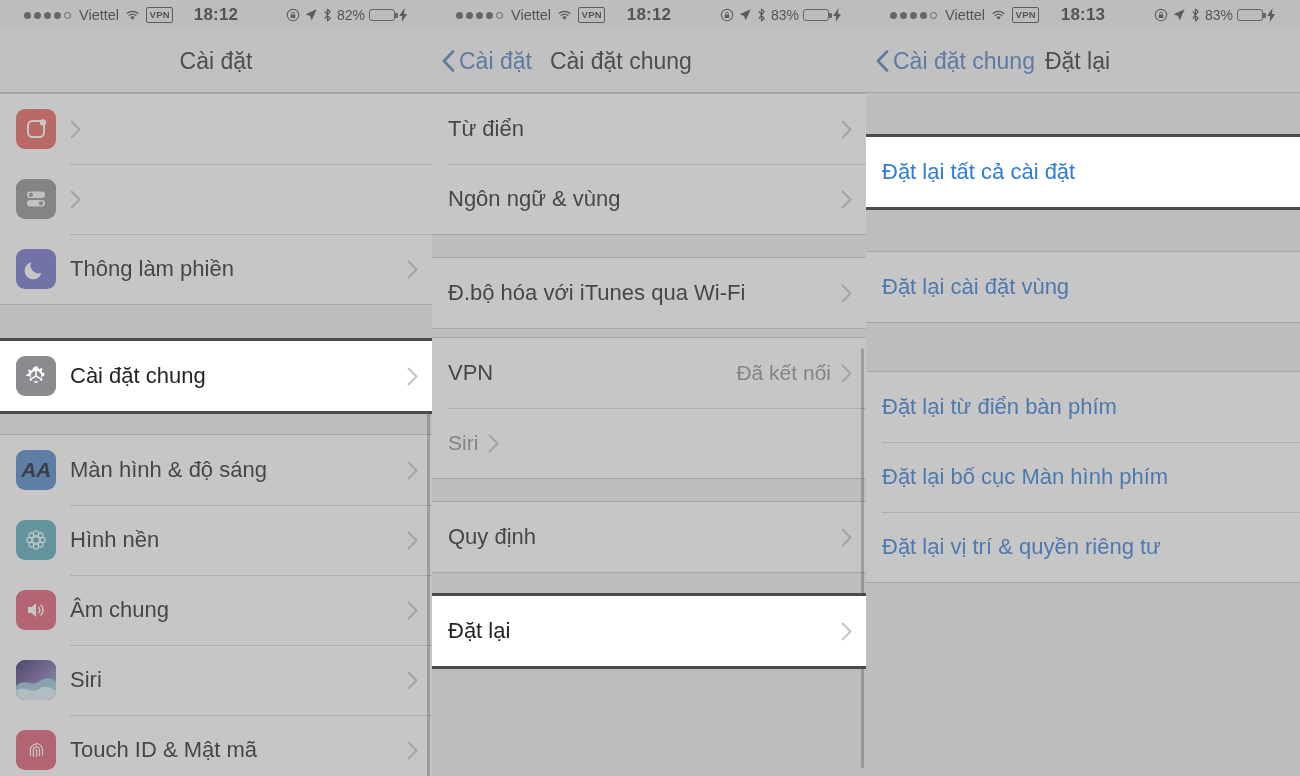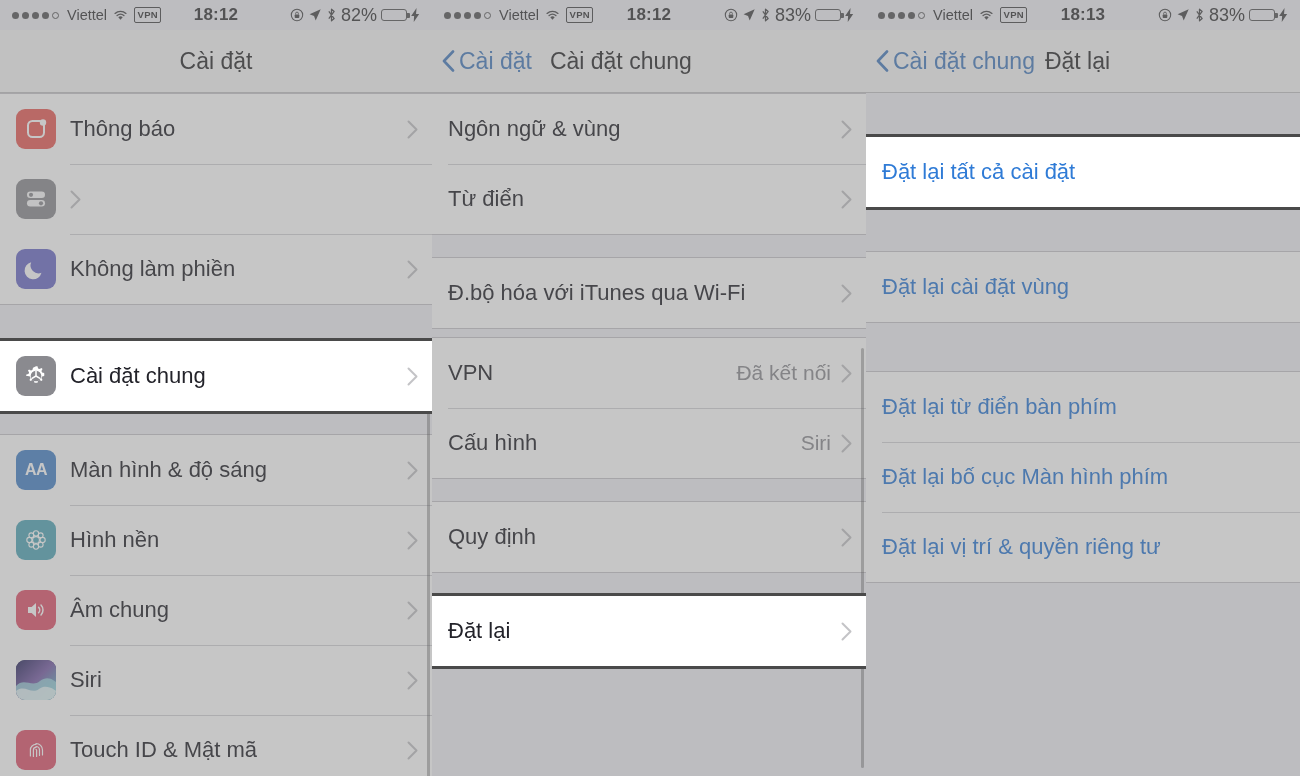--- a/index.html
+++ b/index.html
@@ -38,21 +38,21 @@
     pointer-events: none;
     z-index: 5;
   }
 
   
   .statusbar {
     height: 30px;
     background: #efeff4;
     display: flex;
     align-items: center;
-    padding: 0 12px;
+    padding: 0 24px;
     font-size: 14.5px;
     color: #3a3a3c;
     position: relative;
     z-index: 1;
   }
   .sb-left, .sb-center, .sb-right {
     display: flex; align-items: center; gap: 5px;
   }
   .sb-left { flex: 1 1 0; justify-content: flex-start; }
   .sb-center { flex: 0 0 auto; font-weight: bold; font-size: 17px; letter-spacing: .2px;}
@@ -66,21 +66,21 @@
   .vpn-badge {
     border: 1.3px solid #4a4a4c;
     border-radius: 2px;
     font-size: 9.5px;
     line-height: 1;
     padding: 2px 2.5px 2.5px;
     letter-spacing: .3px;
     color: #3a3a3c;
     font-weight: 600;
   }
-  .batt-pct { font-size: 18px; color:#3a3a3c; }
+  .batt-pct { font-size: 14px; color:#3a3a3c; }
   .batt {
     width: 26px; height: 12.5px;
     border: 1.3px solid #5a5a5c;
     border-radius: 3px;
     position: relative;
     padding: 1px;
   }
   .batt::after {
     content:""; position:absolute; right:-3.5px; top:3.5px;
     width:2.2px; height:5px; background:#5a5a5c; border-radius:0 1px 1px 0;
@@ -164,21 +164,21 @@
   .ic-cc    { background: #8e8e93; }
   .ic-dnd   { background: #6e6ec8; }
   .ic-gen   { background: #8a8a8f; }
   .ic-disp  { background: #4a86c8; }
   .ic-wall  { background: #55a8b8; }
   .ic-sound { background: #e0566e; }
   .ic-siri  { background: #2b2b5e; }
   .ic-touch { background: #de566e; }
 
   .gl { width: 26px; height: 26px; display:block; }
-  .aa-text { color:#ffffff; font-size:16px; font-weight:600; letter-spacing:-.5px;}
+  .aa-text { color:#0f172a; font-size:21px; font-weight:600; letter-spacing:-.5px;font-style:italic;}
 
   .scrollbar {
     position: absolute; right: 2px; width: 3px;
     background: rgba(80,80,80,.35); border-radius: 2px; z-index: 6;
   }
 </style>
 </head>
 <body>
 
 <div class="screen">
@@ -230,21 +230,20 @@
 
     <div class="list">
       <div class="group">
         <div class="row">
           <span class="row-icon ic-notif">
             <svg class="gl" viewBox="0 0 26 26">
                 <rect x="5" y="5" width="16" height="16" rx="4.5" stroke="#fff" stroke-width="2" fill="none"></rect>
                 <circle cx="20" cy="6.5" r="3.2" fill="#fff"></circle>
               </svg>
           </span>
-          <span class="row-label">Thông báo</span>
           <svg class="chev" viewBox="0 0 11 19">
               <path d="M1.5 1.5l8 8-8 8" stroke="#b0b0b4" stroke-width="2" fill="none" stroke-linecap="round" stroke-linejoin="round"></path>
             </svg>
         </div>
         <div class="row">
           <span class="row-icon ic-cc">
             <svg class="gl" viewBox="0 0 26 26">
               <rect x="4" y="5.5" width="18" height="6.6" rx="3.3" fill="#fff" opacity=".95"></rect>
                 <circle cx="8" cy="8.8" r="2.1" fill="#8e8e93"></circle>
               <rect x="4" y="14" width="18" height="6.6" rx="3.3" fill="#fff" opacity=".95"></rect>
@@ -254,21 +253,21 @@
           <svg class="chev" viewBox="0 0 11 19">
               <path d="M1.5 1.5l8 8-8 8" stroke="#b0b0b4" stroke-width="2" fill="none" stroke-linecap="round" stroke-linejoin="round"></path>
             </svg>
         </div>
         <div class="row">
           <span class="row-icon ic-dnd">
             <svg class="gl" viewBox="0 0 26 26">
                 <path d="M18.5 16.8A8 8 0 018.2 6.3a8.6 8.6 0 1010.3 10.5z" fill="#fff"></path>
               </svg>
           </span>
-          <span class="row-label">Không làm phiền</span>
+          <span class="row-label">Thông làm phiền</span>
           <svg class="chev" viewBox="0 0 11 19">
               <path d="M1.5 1.5l8 8-8 8" stroke="#b0b0b4" stroke-width="2" fill="none" stroke-linecap="round" stroke-linejoin="round"></path>
             </svg>
         </div>
       </div>
 
       <div class="gap"></div>
 
       <div class="group">
         <div class="row hl">
@@ -425,27 +424,27 @@
             </svg>
           <span>Cài đặt</span>
         </span>
         <span class="nav-inline-title">Cài đặt chung</span>
       </div>
     </div>
 
     <div class="list">
       <div class="group">
         <div class="row">
+          <span class="row-label">Từ điển</span>
+          <svg class="chev" viewBox="0 0 11 19">
+              <path d="M1.5 1.5l8 8-8 8" stroke="#b0b0b4" stroke-width="2" fill="none" stroke-linecap="round" stroke-linejoin="round"></path>
+            </svg>
+        </div>
+        <div class="row">
           <span class="row-label">Ngôn ngữ &amp; vùng</span>
-          <svg class="chev" viewBox="0 0 11 19">
-              <path d="M1.5 1.5l8 8-8 8" stroke="#b0b0b4" stroke-width="2" fill="none" stroke-linecap="round" stroke-linejoin="round"></path>
-            </svg>
-        </div>
-        <div class="row">
-          <span class="row-label">Từ điển</span>
           <svg class="chev" viewBox="0 0 11 19">
               <path d="M1.5 1.5l8 8-8 8" stroke="#b0b0b4" stroke-width="2" fill="none" stroke-linecap="round" stroke-linejoin="round"></path>
             </svg>
         </div>
       </div>
 
       <div class="gap sm"></div>
 
       <div class="group">
         <div class="row">
@@ -460,21 +459,20 @@
 
       <div class="group">
         <div class="row">
           <span class="row-label">VPN</span>
           <span class="row-value">Đã kết nối</span>
           <svg class="chev" viewBox="0 0 11 19">
               <path d="M1.5 1.5l8 8-8 8" stroke="#b0b0b4" stroke-width="2" fill="none" stroke-linecap="round" stroke-linejoin="round"></path>
             </svg>
         </div>
         <div class="row">
-          <span class="row-label">Cấu hình</span>
           <span class="row-value">Siri</span>
           <svg class="chev" viewBox="0 0 11 19">
               <path d="M1.5 1.5l8 8-8 8" stroke="#b0b0b4" stroke-width="2" fill="none" stroke-linecap="round" stroke-linejoin="round"></path>
             </svg>
         </div>
       </div>
 
       <div class="gap sm"></div>
 
       <div class="group">

